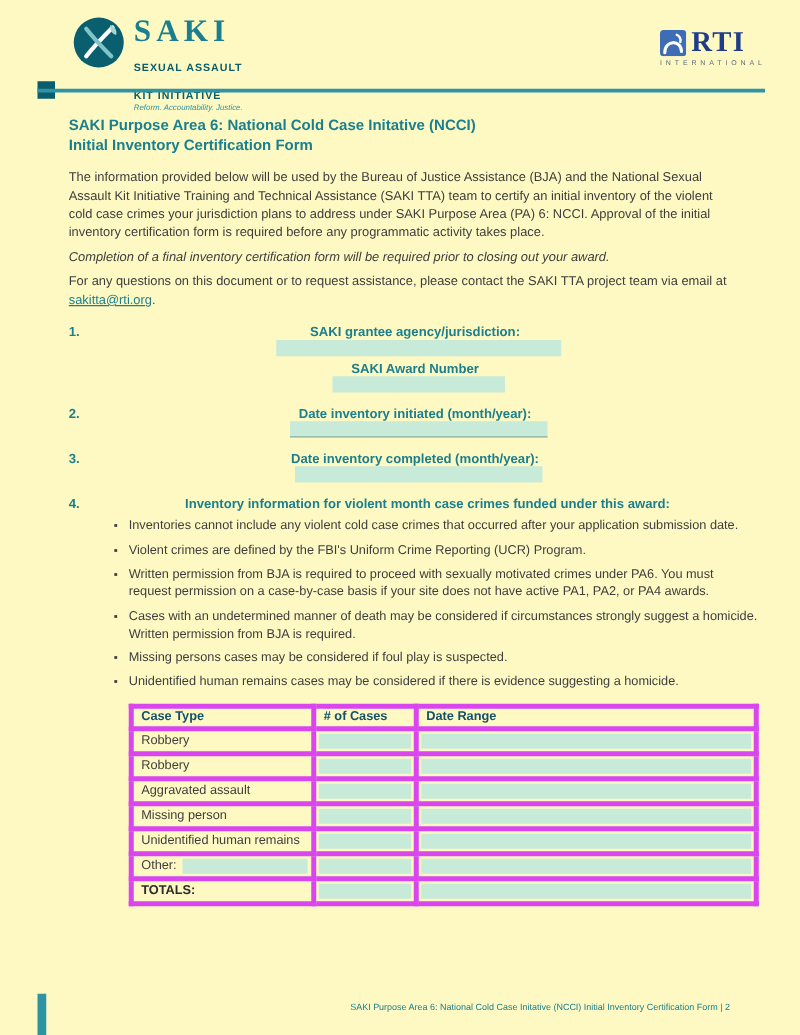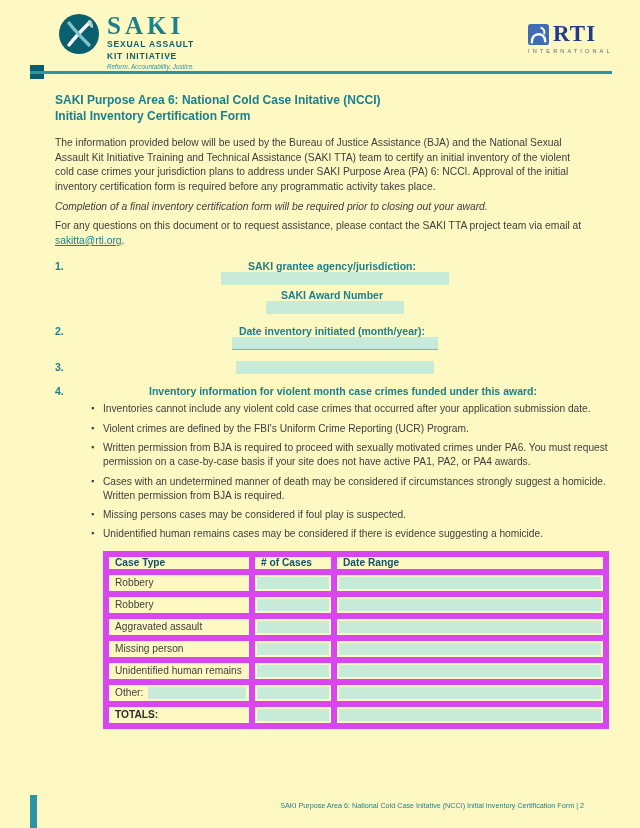--- a/index.html
+++ b/index.html
@@ -11,21 +11,21 @@
     background: #fef9c3;
     font-family: "Liberation Sans", sans-serif;
     color: #3d3d3d;
     overflow: hidden;
   }
 
   
   .saki-logo { position:absolute; left:58px; top:13px; display:flex; align-items:flex-start; }
   .saki-icon { width:42px; height:42px; display:block; margin-right:7px; }
   .saki-name { font-family:"Liberation Serif", serif; font-weight:bold; font-size:25px; letter-spacing:4px; color:#1a7f8e; line-height:1; }
-  .saki-sub { font-size:8.5px; font-weight:bold; color:#0b5e6c; letter-spacing:0.8px; line-height:1.25; margin-top:1px; }
+  .saki-sub { font-size:8.5px; font-weight:bold; color:#0b5e6c; letter-spacing:0.8px; line-height:1.25; margin-top:11px; }
   .saki-tagline { font-size:6.3px; font-style:italic; color:#2e93a3; margin-top:2px; }
 
   .rti-logo { position:absolute; left:528px; top:24px; width:86px; }
   .rti-top { display:flex; align-items:flex-end; }
   .rti-icon { width:21px; height:21px; display:block; margin-right:4px; }
   .rti-name { font-family:"Liberation Serif", serif; font-weight:bold; font-size:23px; color:#1f3c88; line-height:0.9; letter-spacing:1px; }
   .rti-sub { font-size:5.6px; letter-spacing:3.1px; color:#5a6b7a; margin-top:3px; white-space:nowrap; }
 
   
   .top-rule { position:absolute; left:30px; top:71px; width:582px; height:3px; background:#2e93a3; }
@@ -55,21 +55,21 @@
   .f-date1 { width:206px; border-bottom:1px solid #8fae9f; }
   .f-date2 { width:198px; }
 
   
   .bullets { margin:5px 0 0 14px; list-style:none; }
   .bullets li { position:relative; padding-left:12px; margin-bottom:5px; font-size:10.2px; line-height:1.4; color:#3d3d3d; }
   .bullets li::before { content:"▪"; position:absolute; left:0; top:0; font-size:9px; color:#3d3d3d; }
 
   
   table.case-table { border-collapse:collapse; margin:9px 0 0 26px; table-layout:fixed; width:500px; }
-  .case-table th, .case-table td { border:6px solid #d946ef; font-size:10.2px; padding:0; height:18px; vertical-align:middle; }
+  .case-table th, .case-table td { border:4px solid #d946ef; font-size:10.2px; padding:0; height:18px; vertical-align:middle; }
   .case-table th { text-align:left; padding-left:6px; color:#13506b; font-weight:bold; }
   .case-table td.label-cell { padding-left:6px; }
   .case-table col.c1 { width:146px; }
   .case-table col.c2 { width:82px; }
   .case-table col.c3 { width:272px; }
   .cell-fill { height:12px; margin:2px; background:#c8ead9; }
   .other-cell { display:flex; align-items:center; padding-left:6px; }
   .other-fill { flex:1; height:12px; margin:1px 3px 1px 5px; background:#c8ead9; }
   .totals { font-weight:bold; color:#2b2b2b; }
 
@@ -151,20 +151,21 @@
             <span class="item-label">Date inventory initiated (month/year):</span>
             <span class="field f-date1"></span>
           </div>
         </div>
       </div>
 
       <div class="list-item">
         <span class="num">3.</span>
         <div class="item-body">
           <div class="item-line">
+            <span class="item-label">Date inventory completed (month/year):</span>
             <span class="field f-date2"></span>
           </div>
         </div>
       </div>
 
       <div class="list-item">
         <span class="num">4.</span>
         <div class="item-body">
           <div class="item-line">
             <span class="item-label">Inventory information for violent month case crimes funded under this award:</span>

